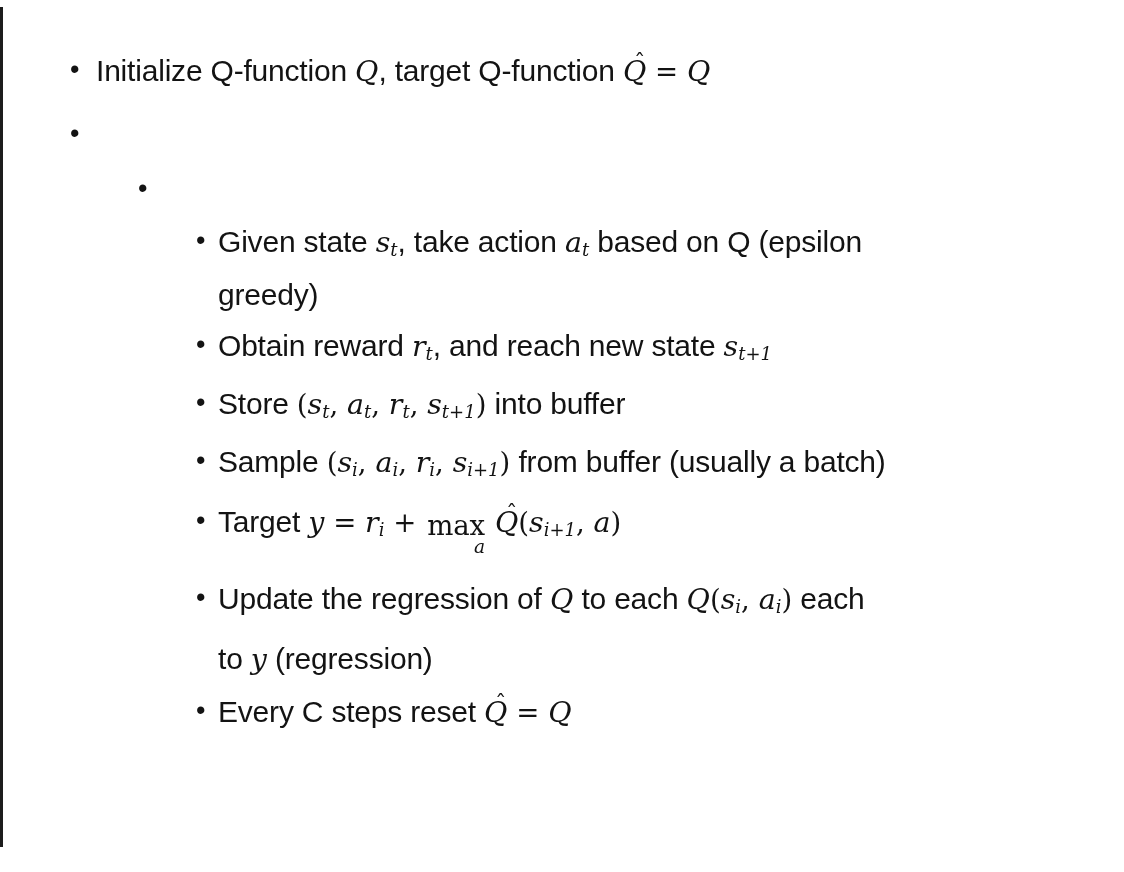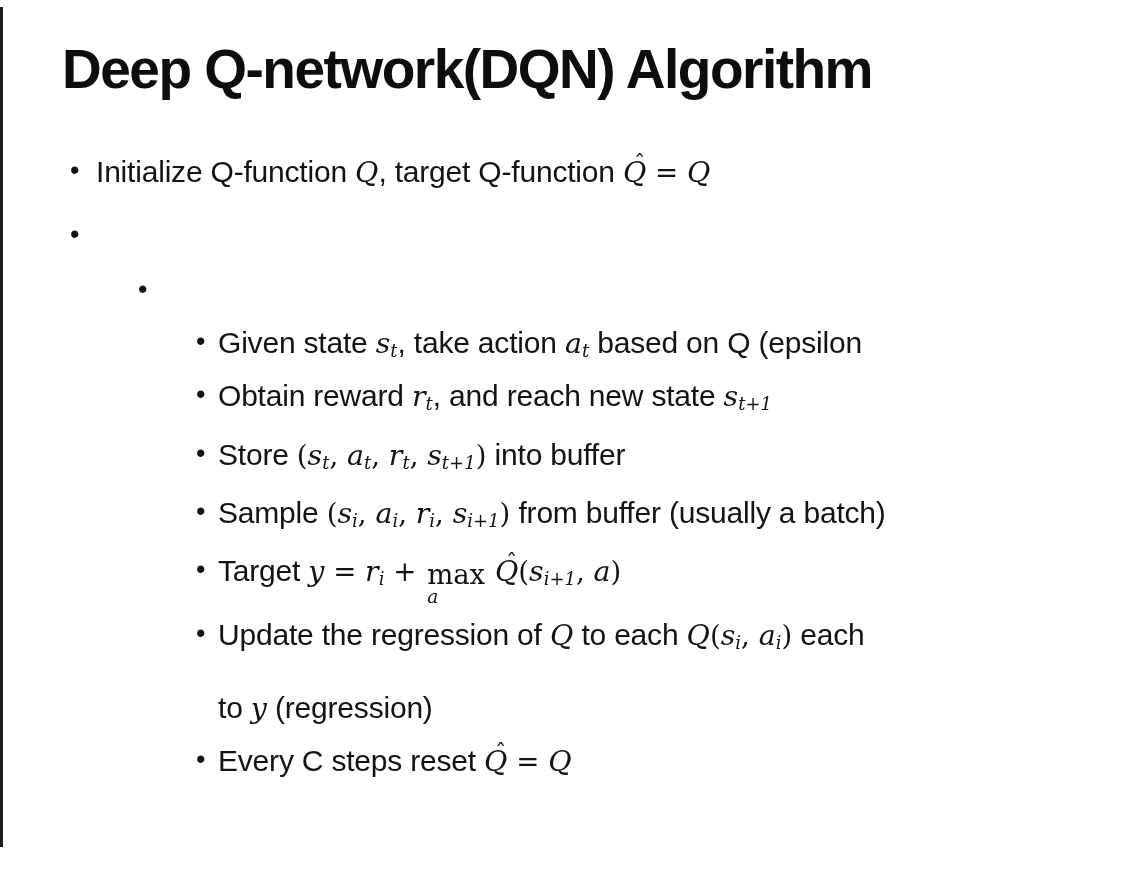--- a/index.html
+++ b/index.html
@@ -59,35 +59,35 @@
   .line:nth-child(11){margin-top:7px;}
   .line:nth-child(12){margin-top:7px;}
 
   
   .p{}
   .m{font-family:"DejaVu Serif",serif;font-style:italic;font-size:0.95em;letter-spacing:0;}
   .r{font-family:"DejaVu Serif",serif;font-size:0.92em;letter-spacing:0;}
   .sub{font-family:"DejaVu Serif",serif;font-style:italic;font-size:0.60em;vertical-align:-0.22em;letter-spacing:0;}
   .hat{position:relative;display:inline-block;font-family:"DejaVu Serif",serif;font-style:italic;font-size:0.95em;letter-spacing:0;}
   .hat .hm{position:absolute;top:-0.40em;left:0.22em;width:100%;text-align:center;font-style:normal;font-size:0.8em;}
-  .lim{display:inline-block;text-align:left;vertical-align:-0.72em;line-height:1;margin:0 2px;}
+  .lim{display:inline-block;text-align:right;vertical-align:-0.72em;line-height:1;margin:0 2px;}
   .lim .op{font-family:"DejaVu Serif",serif;font-size:0.92em;display:block;line-height:1;}
   .lim .ll{display:block;font-family:"DejaVu Serif",serif;font-style:italic;font-size:0.62em;line-height:0.9;}
 </style>
 </head>
 <body>
 
 <div class="slide">
   <div class="edge-line"></div>
-  <h1 class="title">Deep Q-network(DQN) Algorithm</h1>
   <div class="bullets">
       <div class="line lvl1"><span class="dot">•</span><span class="p">Initialize Q-function </span><span class="m">Q</span><span class="p">, target Q-function </span><span class="hat"><span class="hm">ˆ</span><span>Q</span></span><span class="r"> = </span><span class="m">Q</span></div>
       <div class="line lvl1"><span class="dot">•</span></div>
       <div class="line lvl2"><span class="dot">•</span></div>
       <div class="line lvl3"><span class="dot">•</span><span class="p">Given state </span><span class="m">s</span><span class="sub">t</span><span class="p">, take action </span><span class="m">a</span><span class="sub">t</span><span class="p"> based on Q (epsilon</span></div>
+      <div class="line lvl3"><span class="p">greedy)</span></div>
       <div class="line lvl3"><span class="dot">•</span><span class="p">Obtain reward </span><span class="m">r</span><span class="sub">t</span><span class="p">, and reach new state </span><span class="m">s</span><span class="sub">t+1</span></div>
       <div class="line lvl3"><span class="dot">•</span><span class="p">Store </span><span class="r">(</span><span class="m">s</span><span class="sub">t</span><span class="r">, </span><span class="m">a</span><span class="sub">t</span><span class="r">, </span><span class="m">r</span><span class="sub">t</span><span class="r">, </span><span class="m">s</span><span class="sub">t+1</span><span class="r">)</span><span class="p"> into buffer</span></div>
       <div class="line lvl3"><span class="dot">•</span><span class="p">Sample </span><span class="r">(</span><span class="m">s</span><span class="sub">i</span><span class="r">, </span><span class="m">a</span><span class="sub">i</span><span class="r">, </span><span class="m">r</span><span class="sub">i</span><span class="r">, </span><span class="m">s</span><span class="sub">i+1</span><span class="r">)</span><span class="p"> from buffer (usually a batch)</span></div>
       <div class="line lvl3"><span class="dot">•</span><span class="p">Target </span><span class="m">y</span><span class="r"> = </span><span class="m">r</span><span class="sub">i</span><span class="r"> + </span><span class="lim"><span class="op">max</span><span class="ll">a</span></span><span class="p"> </span><span class="hat"><span class="hm">ˆ</span><span>Q</span></span><span class="r">(</span><span class="m">s</span><span class="sub">i+1</span><span class="r">, </span><span class="m">a</span><span class="r">)</span></div>
       <div class="line lvl3"><span class="dot">•</span><span class="p">Update the regression of </span><span class="m">Q</span><span class="p"> to each </span><span class="m">Q</span><span class="r">(</span><span class="m">s</span><span class="sub">i</span><span class="r">, </span><span class="m">a</span><span class="sub">i</span><span class="r">)</span><span class="p"> each</span></div>
       <div class="line lvl3"><span class="p">to </span><span class="m">y</span><span class="p"> (regression)</span></div>
       <div class="line lvl3"><span class="dot">•</span><span class="p">Every C steps reset </span><span class="hat"><span class="hm">ˆ</span><span>Q</span></span><span class="r"> = </span><span class="m">Q</span></div>
     </div>
 </div>
 

